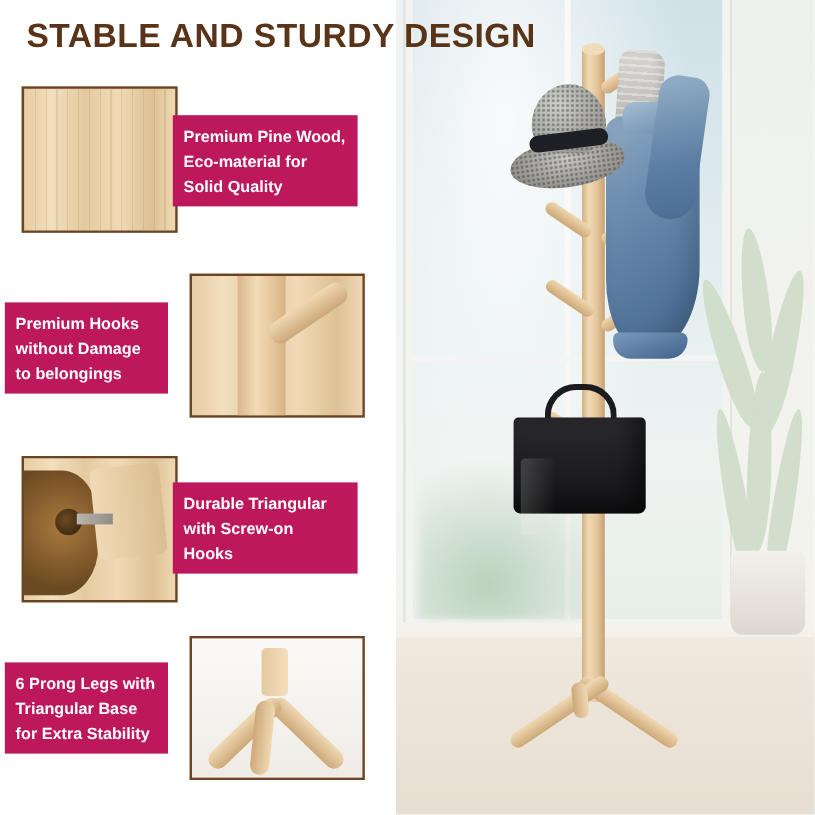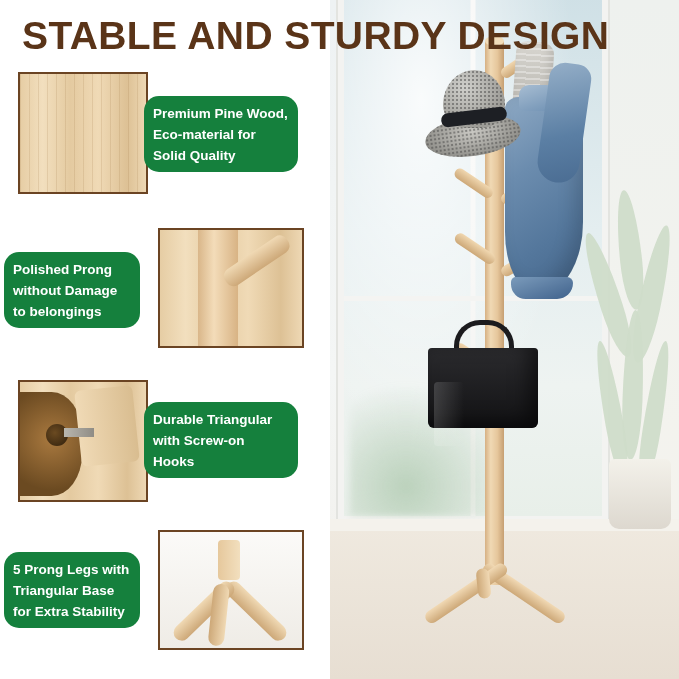--- a/index.html
+++ b/index.html
@@ -173,35 +173,34 @@
   }
   .bag-shine{
     position:absolute;left:6px;top:34px;width:30px;height:64px;
     background:linear-gradient(to right,rgba(255,255,255,.16),rgba(255,255,255,0));
     border-radius:4px;
   }
 
   
   .title{
     position:absolute;left:22px;top:14px;
-    font-size:39px;font-weight:bold;letter-spacing:.4px;
+    font-size:28px;font-weight:bold;letter-spacing:.4px;
     color:#5a3418;
     font-family:"Liberation Sans", sans-serif;
   }
   .callout{position:absolute;}
   .thumb{
     position:absolute;border:2px solid #6b4423;background:#e9d3ae;overflow:hidden;
   }
   .label{
     position:absolute;
-    background:#15803d;color:#ffffff;
+    background:#be185d;color:#ffffff;
     font-size:13.5px;font-weight:bold;line-height:21px;
     padding:7px 9px;
     box-sizing:border-box;
-    border-radius:15px;
   }
   .wood{
     position:absolute;inset:0;
     background:
       linear-gradient(to right,#e6cda4 0%,#f2dfbe 18%,#e4caa0 40%,#f0dab6 62%,#ddc195 85%,#eed8b4 100%);
   }
   .wood.grain:after{
     content:"";position:absolute;inset:0;
     background:repeating-linear-gradient(to right, rgba(150,110,60,.16) 0 1px, rgba(0,0,0,0) 1px 9px);
   }
@@ -295,21 +294,21 @@
     </div>
     <div class="label" style="left:144px;top:96px;width:154px;height:76px;">Premium Pine Wood, Eco-material for Solid Quality</div>
   </div>
 
   <div class="callout">
     <div class="thumb" style="left:158px;top:228px;width:142px;height:116px;">
       <div class="wood"></div>
       <div style="position:absolute;left:38px;top:-6px;width:40px;height:128px;background:linear-gradient(to right,#d9b689,#f3dcb9 40%,#d8b384);border-radius:6px;"></div>
       <div class="hookpic-rod" style="left:66px;top:42px;width:74px;height:19px;transform:rotate(-34deg);transform-origin:left center;"></div>
     </div>
-    <div class="label" style="left:4px;top:252px;width:136px;height:76px;">Polished Prong without Damage to belongings</div>
+    <div class="label" style="left:4px;top:252px;width:136px;height:76px;">Premium Hooks without Damage to belongings</div>
   </div>
 
   <div class="callout">
     <div class="thumb" style="left:18px;top:380px;width:126px;height:118px;">
       <div class="wood"></div>
       <div style="position:absolute;left:-14px;top:10px;width:76px;height:104px;background:radial-gradient(circle at 60% 45%, #a9793f, #6b4a21 70%);border-radius:0 40% 40% 0;"></div>
       <div style="position:absolute;left:26px;top:42px;width:22px;height:22px;background:radial-gradient(circle at 40% 40%, #6b4a21, #2f1f0c);border-radius:50%;"></div>
       <div style="position:absolute;left:58px;top:6px;width:58px;height:76px;background:linear-gradient(to right,#f0dab6,#d9bd90);border-radius:6px;transform:rotate(-6deg);"></div>
       <div class="screw" style="left:44px;top:46px;width:30px;height:9px;"></div>
     </div>
@@ -317,16 +316,16 @@
   </div>
 
   <div class="callout">
     <div class="thumb" style="left:158px;top:530px;width:142px;height:116px;">
       <div class="legs-pic-bg"></div>
       <div style="position:absolute;left:58px;top:8px;width:22px;height:40px;background:linear-gradient(to right,#e6c89c,#f2dfbe);border-radius:4px;"></div>
       <div class="hookpic-rod" style="left:68px;top:44px;width:78px;height:16px;transform:rotate(44deg);transform-origin:left center;"></div>
       <div class="hookpic-rod" style="left:-6px;top:44px;width:78px;height:16px;transform:rotate(-44deg);transform-origin:right center;"></div>
       <div class="hookpic-rod" style="left:62px;top:44px;width:62px;height:16px;transform:rotate(96deg);transform-origin:left center;"></div>
     </div>
-    <div class="label" style="left:4px;top:552px;width:136px;height:76px;">5 Prong Legs with Triangular Base for Extra Stability</div>
+    <div class="label" style="left:4px;top:552px;width:136px;height:76px;">6 Prong Legs with Triangular Base for Extra Stability</div>
   </div>
 
 </div>
 
 </body></html>

